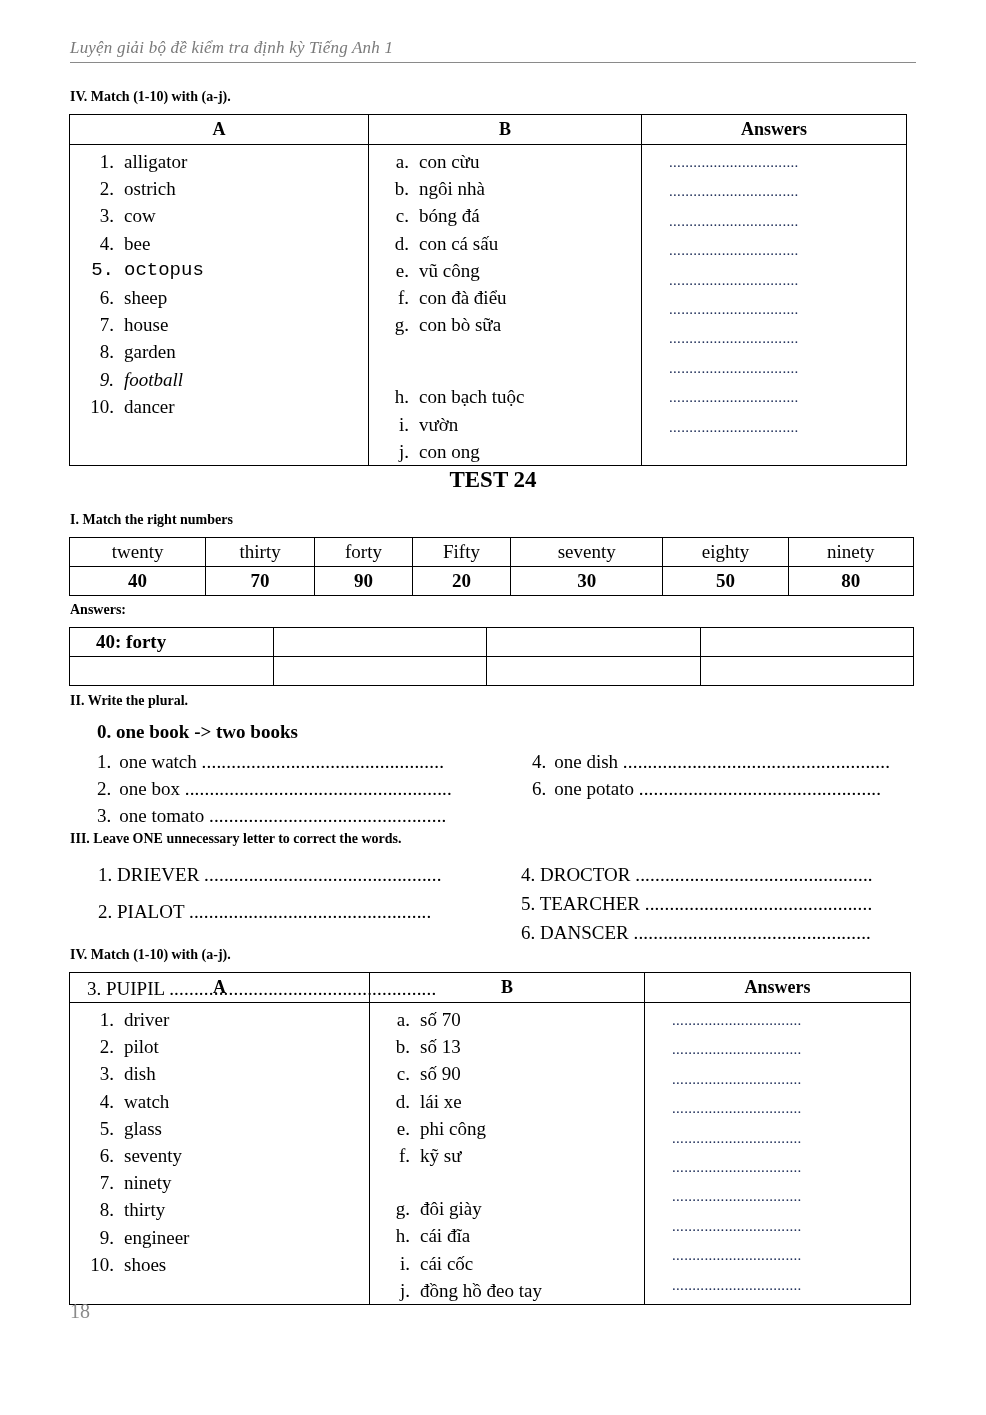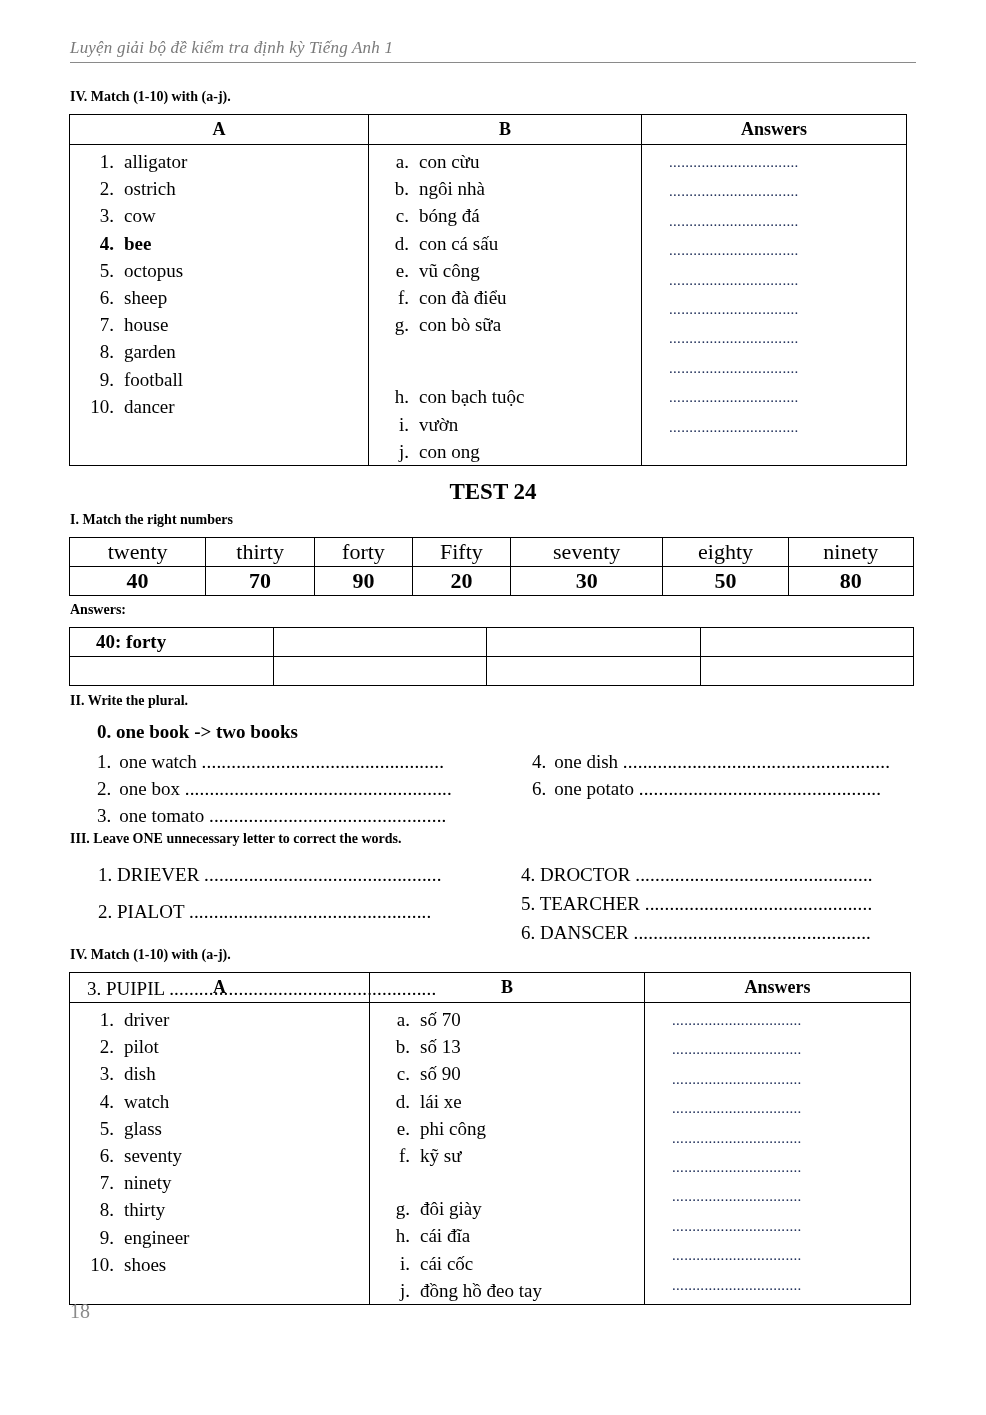--- a/index.html
+++ b/index.html
@@ -11,21 +11,21 @@
   .sec { font-weight: bold; font-size: 14px; }
   .title { font-weight: bold; font-size: 23px; left: 0; width: 986px; text-align: center; }
   table { border-collapse: collapse; position: absolute; }
   td, th { border: 1.3px solid #000; padding: 0; font-size: 19px; }
   th { font-weight: bold; text-align: center; height: 29px; font-size: 18px; }
   .col { vertical-align: top; padding-top: 3px; }
   .li { height: 27.2px; line-height: 27px; white-space: nowrap; }
   .num { display: inline-block; text-align: right; width: 24px; }
   .gap { display: inline-block; width: 10px; }
   .dots { height: 29.4px; line-height: 29px; padding-left: 27px; letter-spacing: 0.3px; font-size: 15px; color: #1a2a55; white-space: nowrap; overflow: hidden; }
-  .nt td { text-align: center; height: 28px; font-size: 22px; }
+  .nt td { text-align: center; height: 28px; font-size: 19px; }
   .nt .b { font-weight: bold; }
   .at td { height: 28px; font-size: 19px; font-weight: bold; padding-left: 26px; }
   .row { white-space: nowrap; font-size: 19px; }
   .row.bold { font-weight: bold; }
   .dl { letter-spacing: 0.2px; }
   .pageno { left: 70px; top: 1300px; font-size: 20px; color: #8a8a8a; }
 </style>
 </head>
 <body>
 
@@ -39,26 +39,26 @@
     <th style="width:298px;">A</th>
     <th style="width:272px;">B</th>
     <th>Answers</th>
   </tr>
   <tr style="height:290px;">
     <td class="col">
           <div id="prevA" style="padding-left:2px;">
             <div class="li" style="padding-left: 0px;"><span class="num" style="width: 42px;">1.</span><span class="gap"></span><span>alligator</span></div>
             <div class="li" style="padding-left: 0px;"><span class="num" style="width: 42px;">2.</span><span class="gap"></span><span>ostrich</span></div>
             <div class="li" style="padding-left: 0px;"><span class="num" style="width: 42px;">3.</span><span class="gap"></span><span>cow</span></div>
-            <div class="li" style="padding-left: 0px; font-weight: bold;"><span class="num" style="width: 42px;">4.</span><span class="gap"></span><span>bee</span></div>
-            <div class="li" style="padding-left: 0px;"><span class="num" style="width: 42px;">5.</span><span class="gap"></span><span>octopus</span></div>
+            <div class="li" style="padding-left: 0px;"><span class="num" style="width: 42px;">4.</span><span class="gap"></span><span>bee</span></div>
+            <div class="li" style="padding-left: 0px; font-family: Liberation Mono, monospace;"><span class="num" style="width: 42px;">5.</span><span class="gap"></span><span>octopus</span></div>
             <div class="li" style="padding-left: 0px;"><span class="num" style="width: 42px;">6.</span><span class="gap"></span><span>sheep</span></div>
             <div class="li" style="padding-left: 0px;"><span class="num" style="width: 42px;">7.</span><span class="gap"></span><span>house</span></div>
             <div class="li" style="padding-left: 0px;"><span class="num" style="width: 42px;">8.</span><span class="gap"></span><span>garden</span></div>
-            <div class="li" style="padding-left: 0px;"><span class="num" style="width: 42px;">9.</span><span class="gap"></span><span>football</span></div>
+            <div class="li" style="padding-left: 0px; font-style: italic;"><span class="num" style="width: 42px;">9.</span><span class="gap"></span><span>football</span></div>
             <div class="li" style="padding-left: 0px;"><span class="num" style="width: 42px;">10.</span><span class="gap"></span><span>dancer</span></div>
           </div>
         </td>
     <td class="col">
           <div id="prevB" style="padding-left:2px;">
             <div class="li" style="padding-left: 0px;"><span class="num" style="width: 38px;">a.</span><span class="gap"></span><span>con cừu</span></div>
             <div class="li" style="padding-left: 0px;"><span class="num" style="width: 38px;">b.</span><span class="gap"></span><span>ngôi nhà</span></div>
             <div class="li" style="padding-left: 0px;"><span class="num" style="width: 38px;">c.</span><span class="gap"></span><span>bóng đá</span></div>
             <div class="li" style="padding-left: 0px;"><span class="num" style="width: 38px;">d.</span><span class="gap"></span><span>con cá sấu</span></div>
             <div class="li" style="padding-left: 0px;"><span class="num" style="width: 38px;">e.</span><span class="gap"></span><span>vũ công</span></div>
@@ -80,21 +80,21 @@
             <div class="dots">................................</div>
             <div class="dots">................................</div>
             <div class="dots">................................</div>
             <div class="dots">................................</div>
           </div>
         </td>
   </tr>
 </tbody>
   </table>
 
-<div class="abs title" style="top:479px;">TEST 24</div>
+<div class="abs title" style="top:467px;">TEST 24</div>
 
 <div class="abs sec" style="left:70px;top:512px;">I. Match the right numbers</div>
 <table class="nt" style="left:69px;top:537px;width:845px;">
   <tbody>
       <tr id="wordsRow">
         <td>twenty</td>
         <td>thirty</td>
         <td>forty</td>
         <td>Fifty</td>
         <td>seventy</td>

